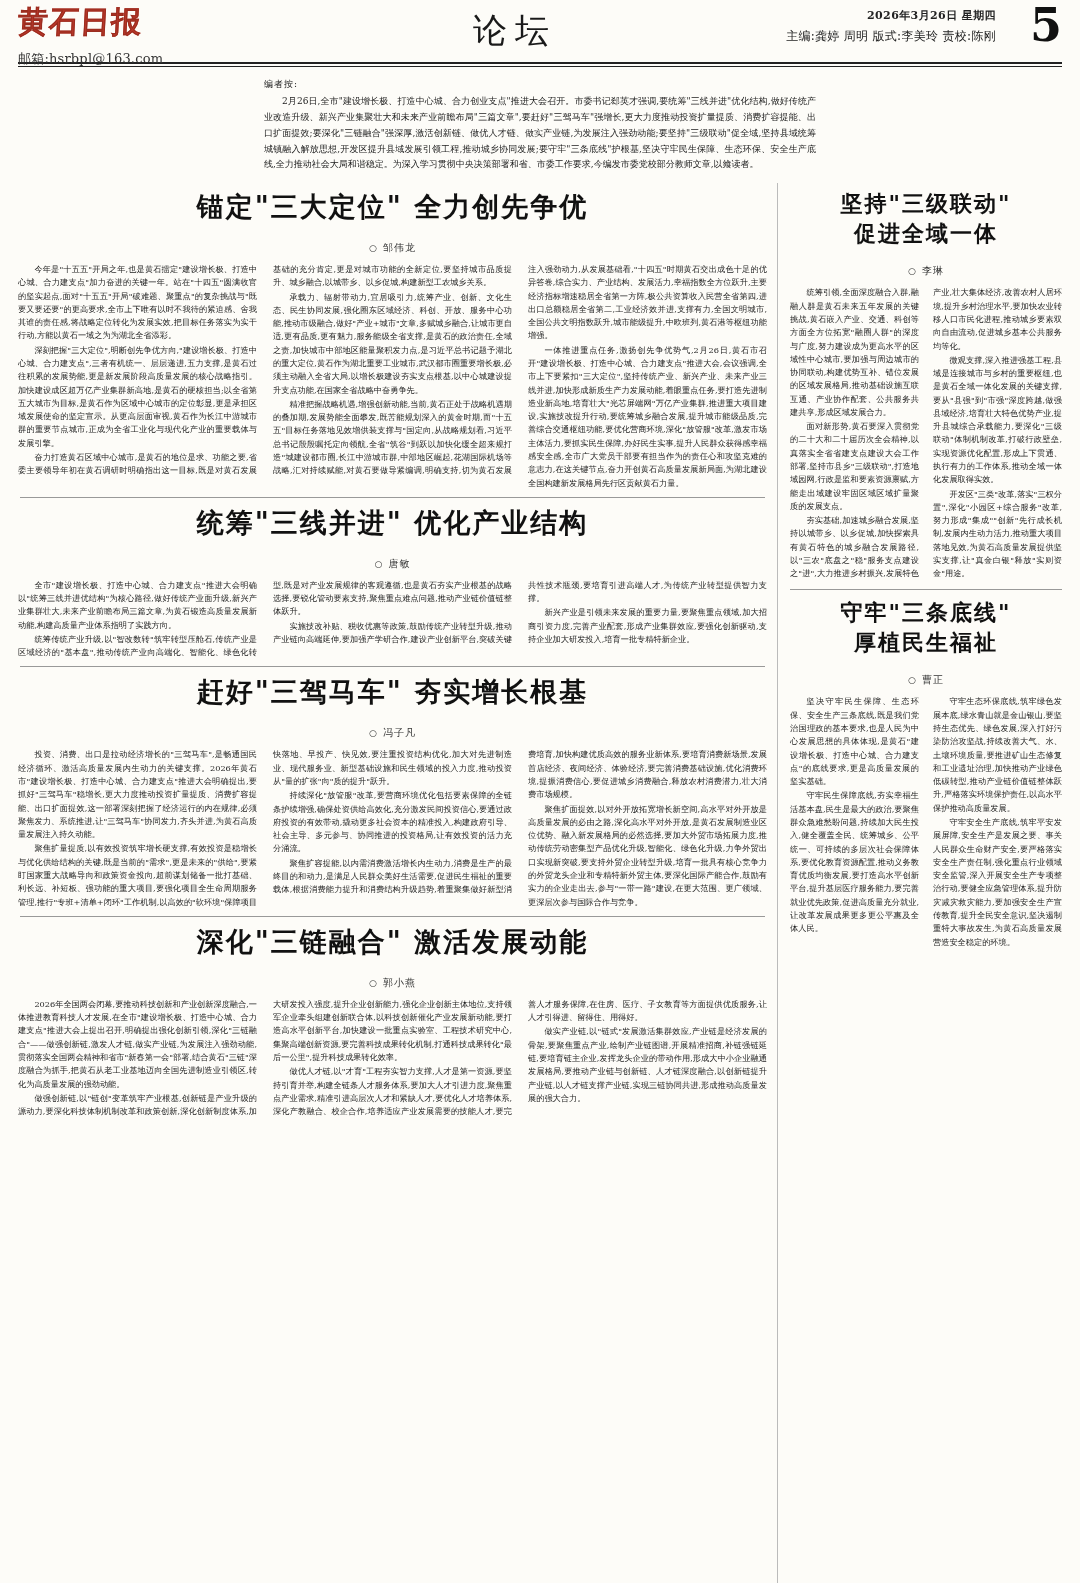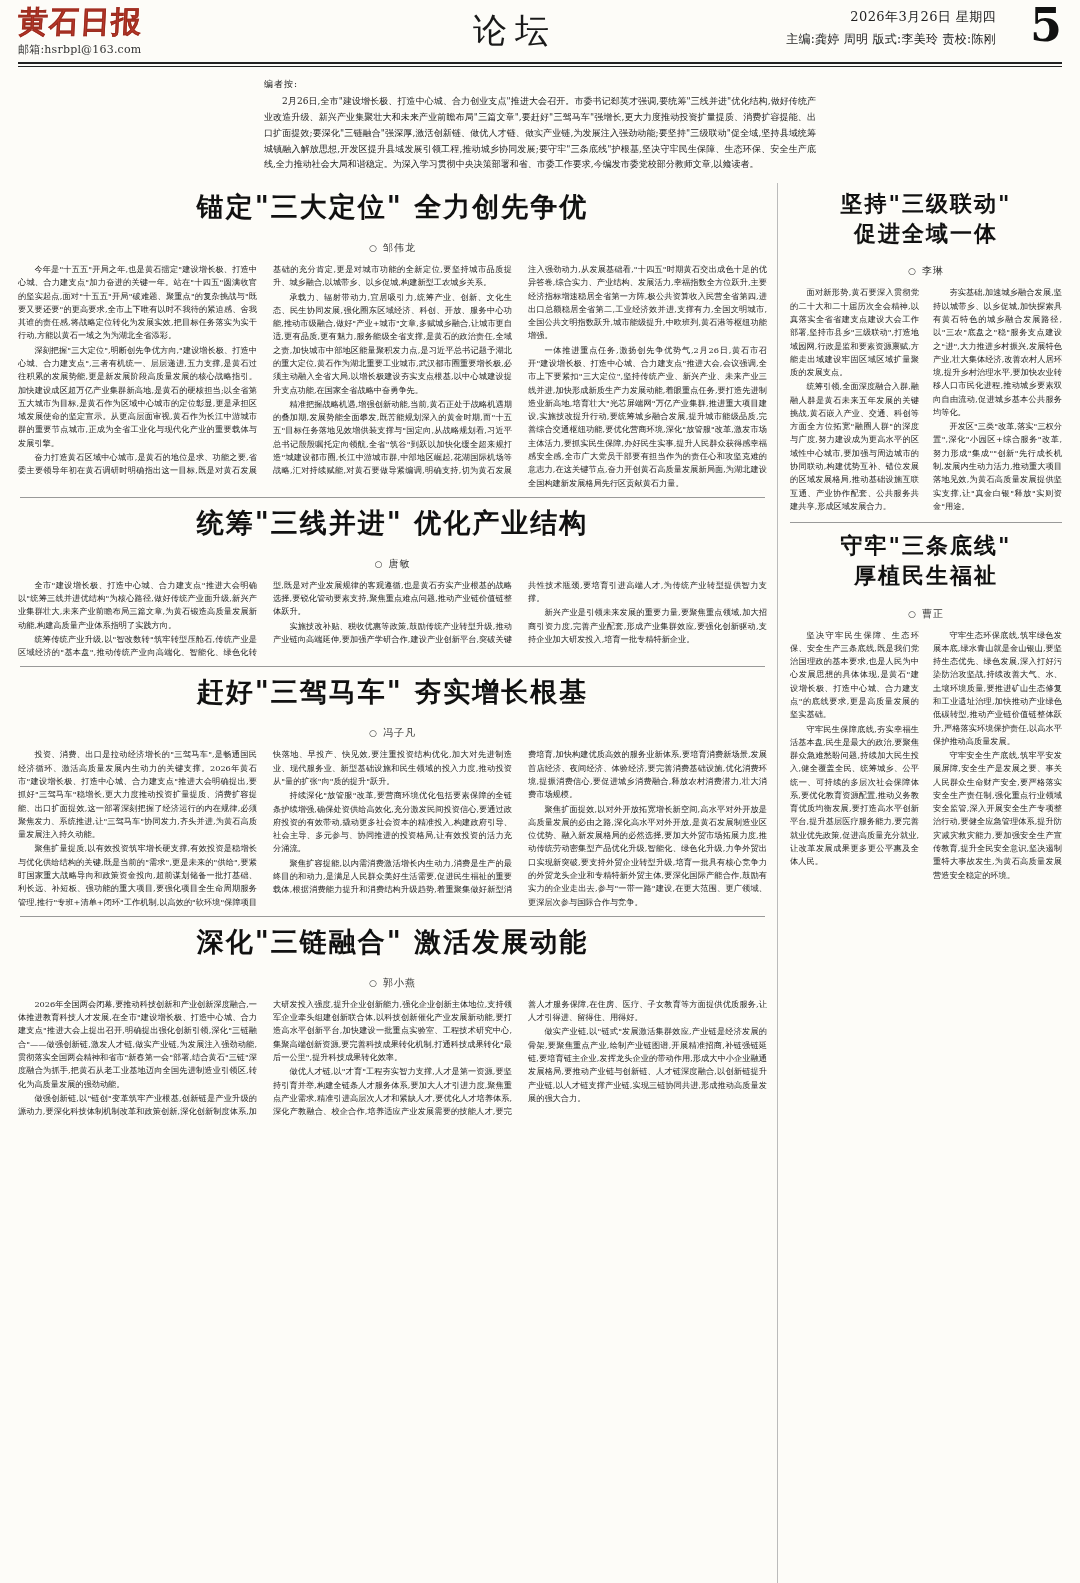--- a/index.html
+++ b/index.html
@@ -21,28 +21,28 @@
   }
   .mast-left { width:250px; }
   .logo {
     font-family:"DejaVu Serif","Liberation Serif",serif;
     font-weight:bold; font-size:30px; color:#c0392b;
     letter-spacing:1px; line-height:1.05;
     -webkit-text-stroke:0.3px #9b2d20;
     white-space:nowrap;
     transform:skewX(-3deg);
   }
-  .mail { font-size:11px; color:#333; margin-top:4px; letter-spacing:0.2px; }
+  .mail { font-size:13px; color:#333; margin-top:12px; letter-spacing:0.2px; }
   .mast-center { flex:1; text-align:center; padding-top:2px; }
   .mast-center .title {
     font-size:34px; font-weight:normal; letter-spacing:8px;
     font-family:"DejaVu Serif","Liberation Serif",serif;
   }
   .mast-right { width:300px; text-align:right; padding-top:2px; position:relative; }
-  .mast-right .date { font-size:13px; color:#222; letter-spacing:0.4px; }
+  .mast-right .date { font-size:11px; color:#222; letter-spacing:0.4px;font-weight:bold; }
   .mast-right .credits { font-size:12px; color:#222; margin-top:5px; letter-spacing:0.3px; }
   .pagenum {
     position:absolute; right:0; top:-4px;
     font-size:46px; font-weight:bold; line-height:1; color:#111;
     font-family:"DejaVu Serif","Liberation Serif",serif;
   }
   .mast-right .innerwrap { display:flex; justify-content:flex-end; align-items:flex-start; gap:14px; }
   .mast-right .textcol { text-align:right; }
   .rule-top { border-bottom:2px solid #222; margin:2px 4px 0 4px; }
   .rule-top-thin { border-bottom:1px solid #222; margin:1.5px 4px 0 4px; }
@@ -174,23 +174,24 @@
 
     </div>
 
     <div class="col-right">
 
       <div class="sec">
         <div class="headline h-right" style="white-space:pre-line;">坚持"三级联动"
 促进全域一体</div>
         <div class="byline"><span class="circ">○</span><span>李琳</span></div>
         <div class="cols2 body-text">
+          <p>统筹引领,全面深度融合入群,融融人群是黄石未来五年发展的关键挑战,黄石嵌入产业、交通、科创等方面全方位拓宽"融圈人群"的深度与广度,努力建设成为更高水平的区域性中心城市,要加强与周边城市的协同联动,构建优势互补、错位发展的区域发展格局,推动基础设施互联互通、产业协作配套、公共服务共建共享,形成区域发展合力。</p>
           <p>面对新形势,黄石要深入贯彻党的二十大和二十届历次全会精神,以真落实全省省建支点建设大会工作部署,坚持市县乡"三级联动",打造地域园网,行政是监和要素资源禀赋,方能走出域建设牢固区域区域扩量聚质的发展支点。</p>
-          <p>统筹引领,全面深度融合入群,融融人群是黄石未来五年发展的关键挑战,黄石嵌入产业、交通、科创等方面全方位拓宽"融圈人群"的深度与广度,努力建设成为更高水平的区域性中心城市,要加强与周边城市的协同联动,构建优势互补、错位发展的区域发展格局,推动基础设施互联互通、产业协作配套、公共服务共建共享,形成区域发展合力。</p>
           <p>夯实基础,加速城乡融合发展,坚持以城带乡、以乡促城,加快探索具有黄石特色的城乡融合发展路径,以"三农"底盘之"稳"服务支点建设之"进",大力推进乡村振兴,发展特色产业,壮大集体经济,改善农村人居环境,提升乡村治理水平,要加快农业转移人口市民化进程,推动城乡要素双向自由流动,促进城乡基本公共服务均等化。</p>
+          <p>微观支撑,深入推进强基工程,县域是连接城市与乡村的重要枢纽,也是黄石全域一体化发展的关键支撑,要从"县强"到"市强"深度跨越,做强县域经济,培育壮大特色优势产业,提升县城综合承载能力,要深化"三级联动"体制机制改革,打破行政壁垒,实现资源优化配置,形成上下贯通、执行有力的工作体系,推动全域一体化发展取得实效。</p>
           <p>开发区"三类"改革,落实"三权分置",深化"小园区+综合服务"改革,努力形成"集成""创新"先行成长机制,发展内生动力活力,推动重大项目落地见效,为黄石高质量发展提供坚实支撑,让"真金白银"释放"实则资金"用途。</p>
         </div>
       </div>
 
       <div class="divider-r"></div>
 
       <div class="sec">
         <div class="headline h-right" style="white-space:pre-line;">守牢"三条底线"
 厚植民生福祉</div>
         <div class="byline"><span class="circ">○</span><span>曹正</span></div>

